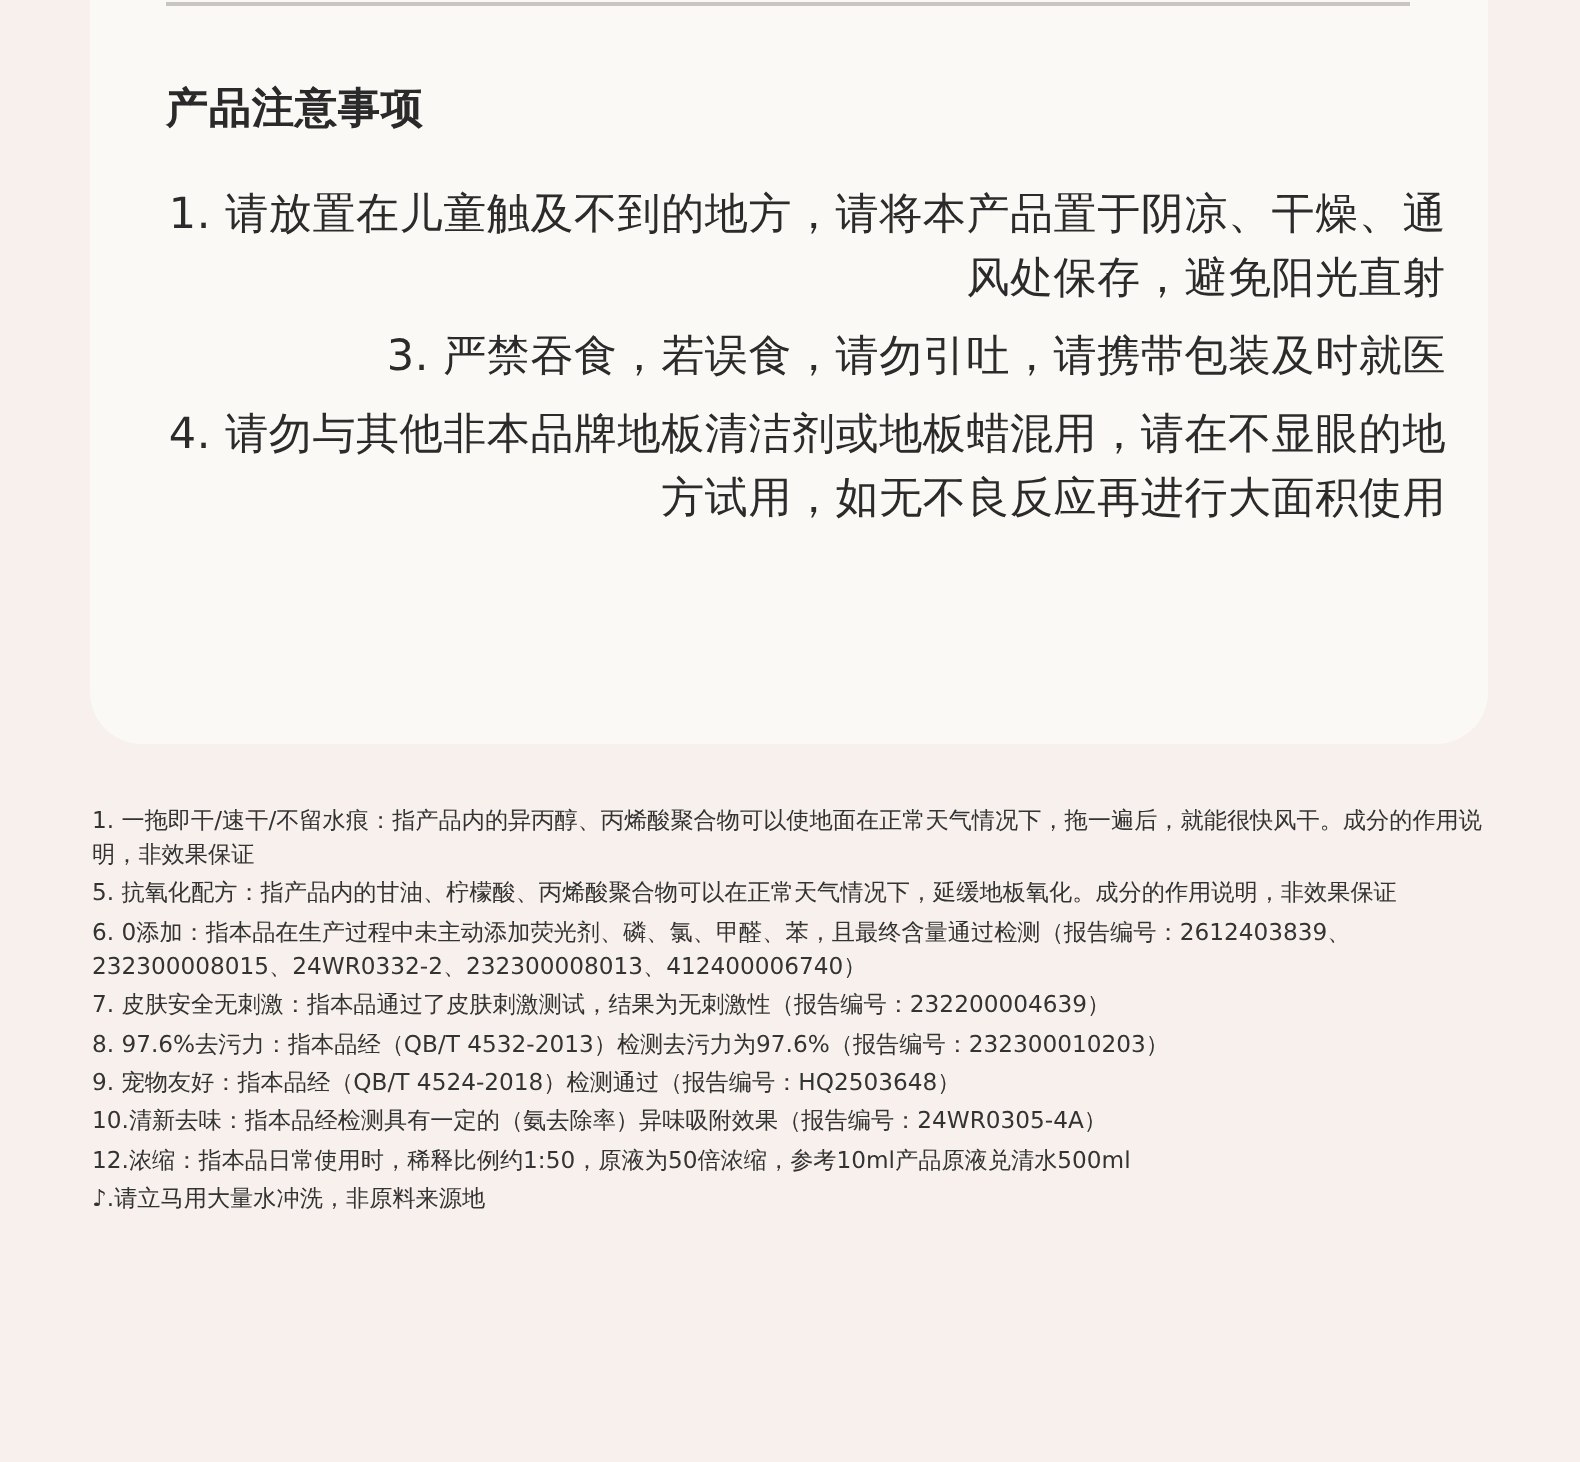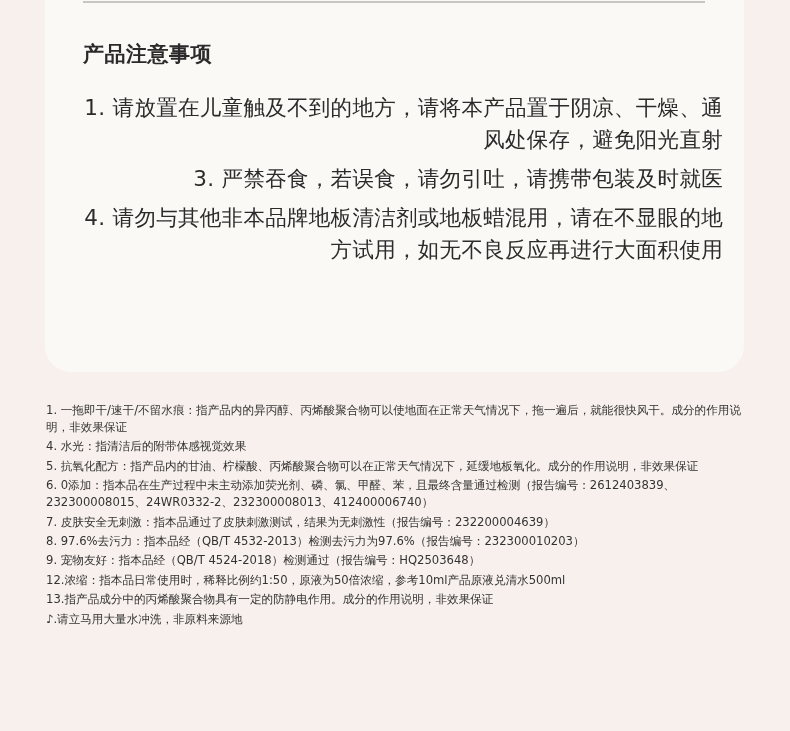--- a/index.html
+++ b/index.html
@@ -51,22 +51,21 @@
   <h2 class="card-title">产品注意事项</h2>
   <ul class="notes">
     <li>1. 请放置在儿童触及不到的地方，请将本产品置于阴凉、干燥、通风处保存，避免阳光直射</li>
     <li>3. 严禁吞食，若误食，请勿引吐，请携带包装及时就医</li>
     <li>4. 请勿与其他非本品牌地板清洁剂或地板蜡混用，请在不显眼的地方试用，如无不良反应再进行大面积使用</li>
   </ul>
 </div>
 
 <ul class="footnotes">
   <li>1. 一拖即干/速干/不留水痕：指产品内的异丙醇、丙烯酸聚合物可以使地面在正常天气情况下，拖一遍后，就能很快风干。成分的作用说明，非效果保证</li>
-  <li>4. 水光：指清洁后的附带体感视觉效果</li>
   <li>5. 抗氧化配方：指产品内的甘油、柠檬酸、丙烯酸聚合物可以在正常天气情况下，延缓地板氧化。成分的作用说明，非效果保证</li>
   <li>6. 0添加：指本品在生产过程中未主动添加荧光剂、磷、氯、甲醛、苯，且最终含量通过检测（报告编号：2612403839、232300008015、24WR0332-2、232300008013、412400006740）</li>
   <li>7. 皮肤安全无刺激：指本品通过了皮肤刺激测试，结果为无刺激性（报告编号：232200004639）</li>
   <li>8. 97.6%去污力：指本品经（QB/T 4532-2013）检测去污力为97.6%（报告编号：232300010203）</li>
   <li>9. 宠物友好：指本品经（QB/T 4524-2018）检测通过（报告编号：HQ2503648）</li>
+  <li>10.清新去味：指本品经检测具有一定的（氨去除率）异味吸附效果（报告编号：24WR0305-4A）</li>
   <li>12.浓缩：指本品日常使用时，稀释比例约1:50，原液为50倍浓缩，参考10ml产品原液兑清水500ml</li>
-  <li>13.指产品成分中的丙烯酸聚合物具有一定的防静电作用。成分的作用说明，非效果保证</li>
   <li>♪.请立马用大量水冲洗，非原料来源地</li>
 </ul>
 
 </body></html>

